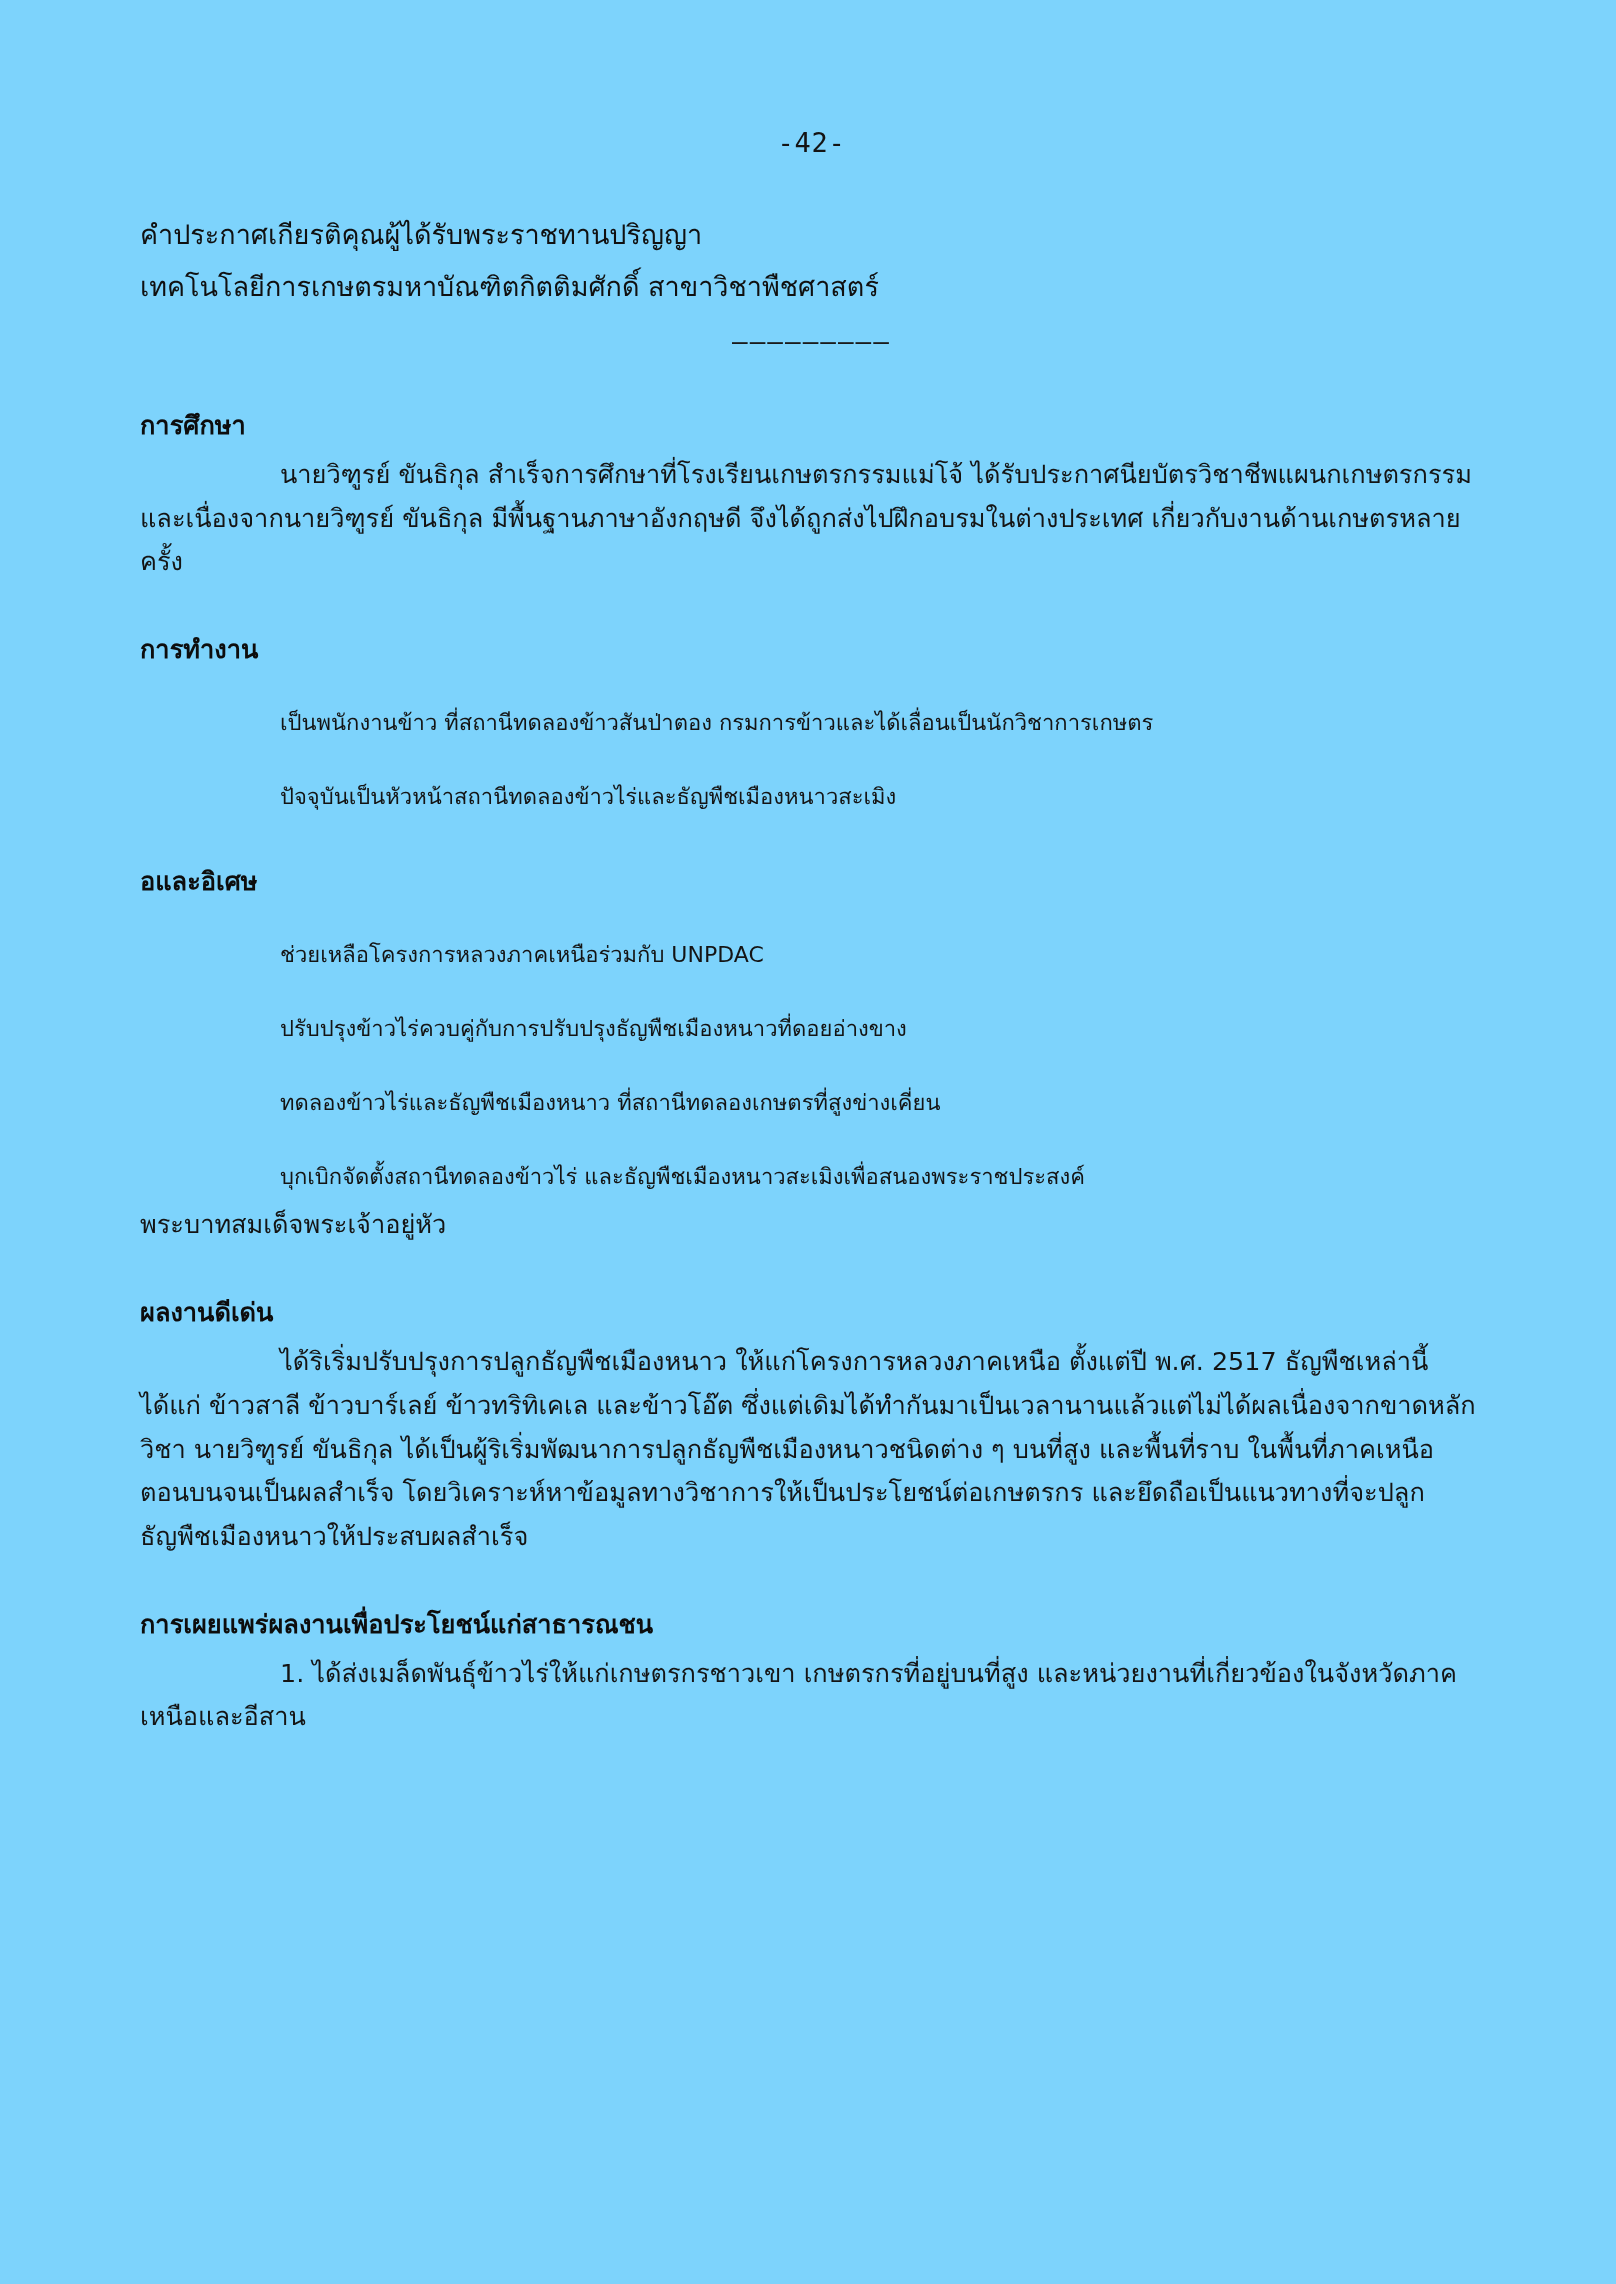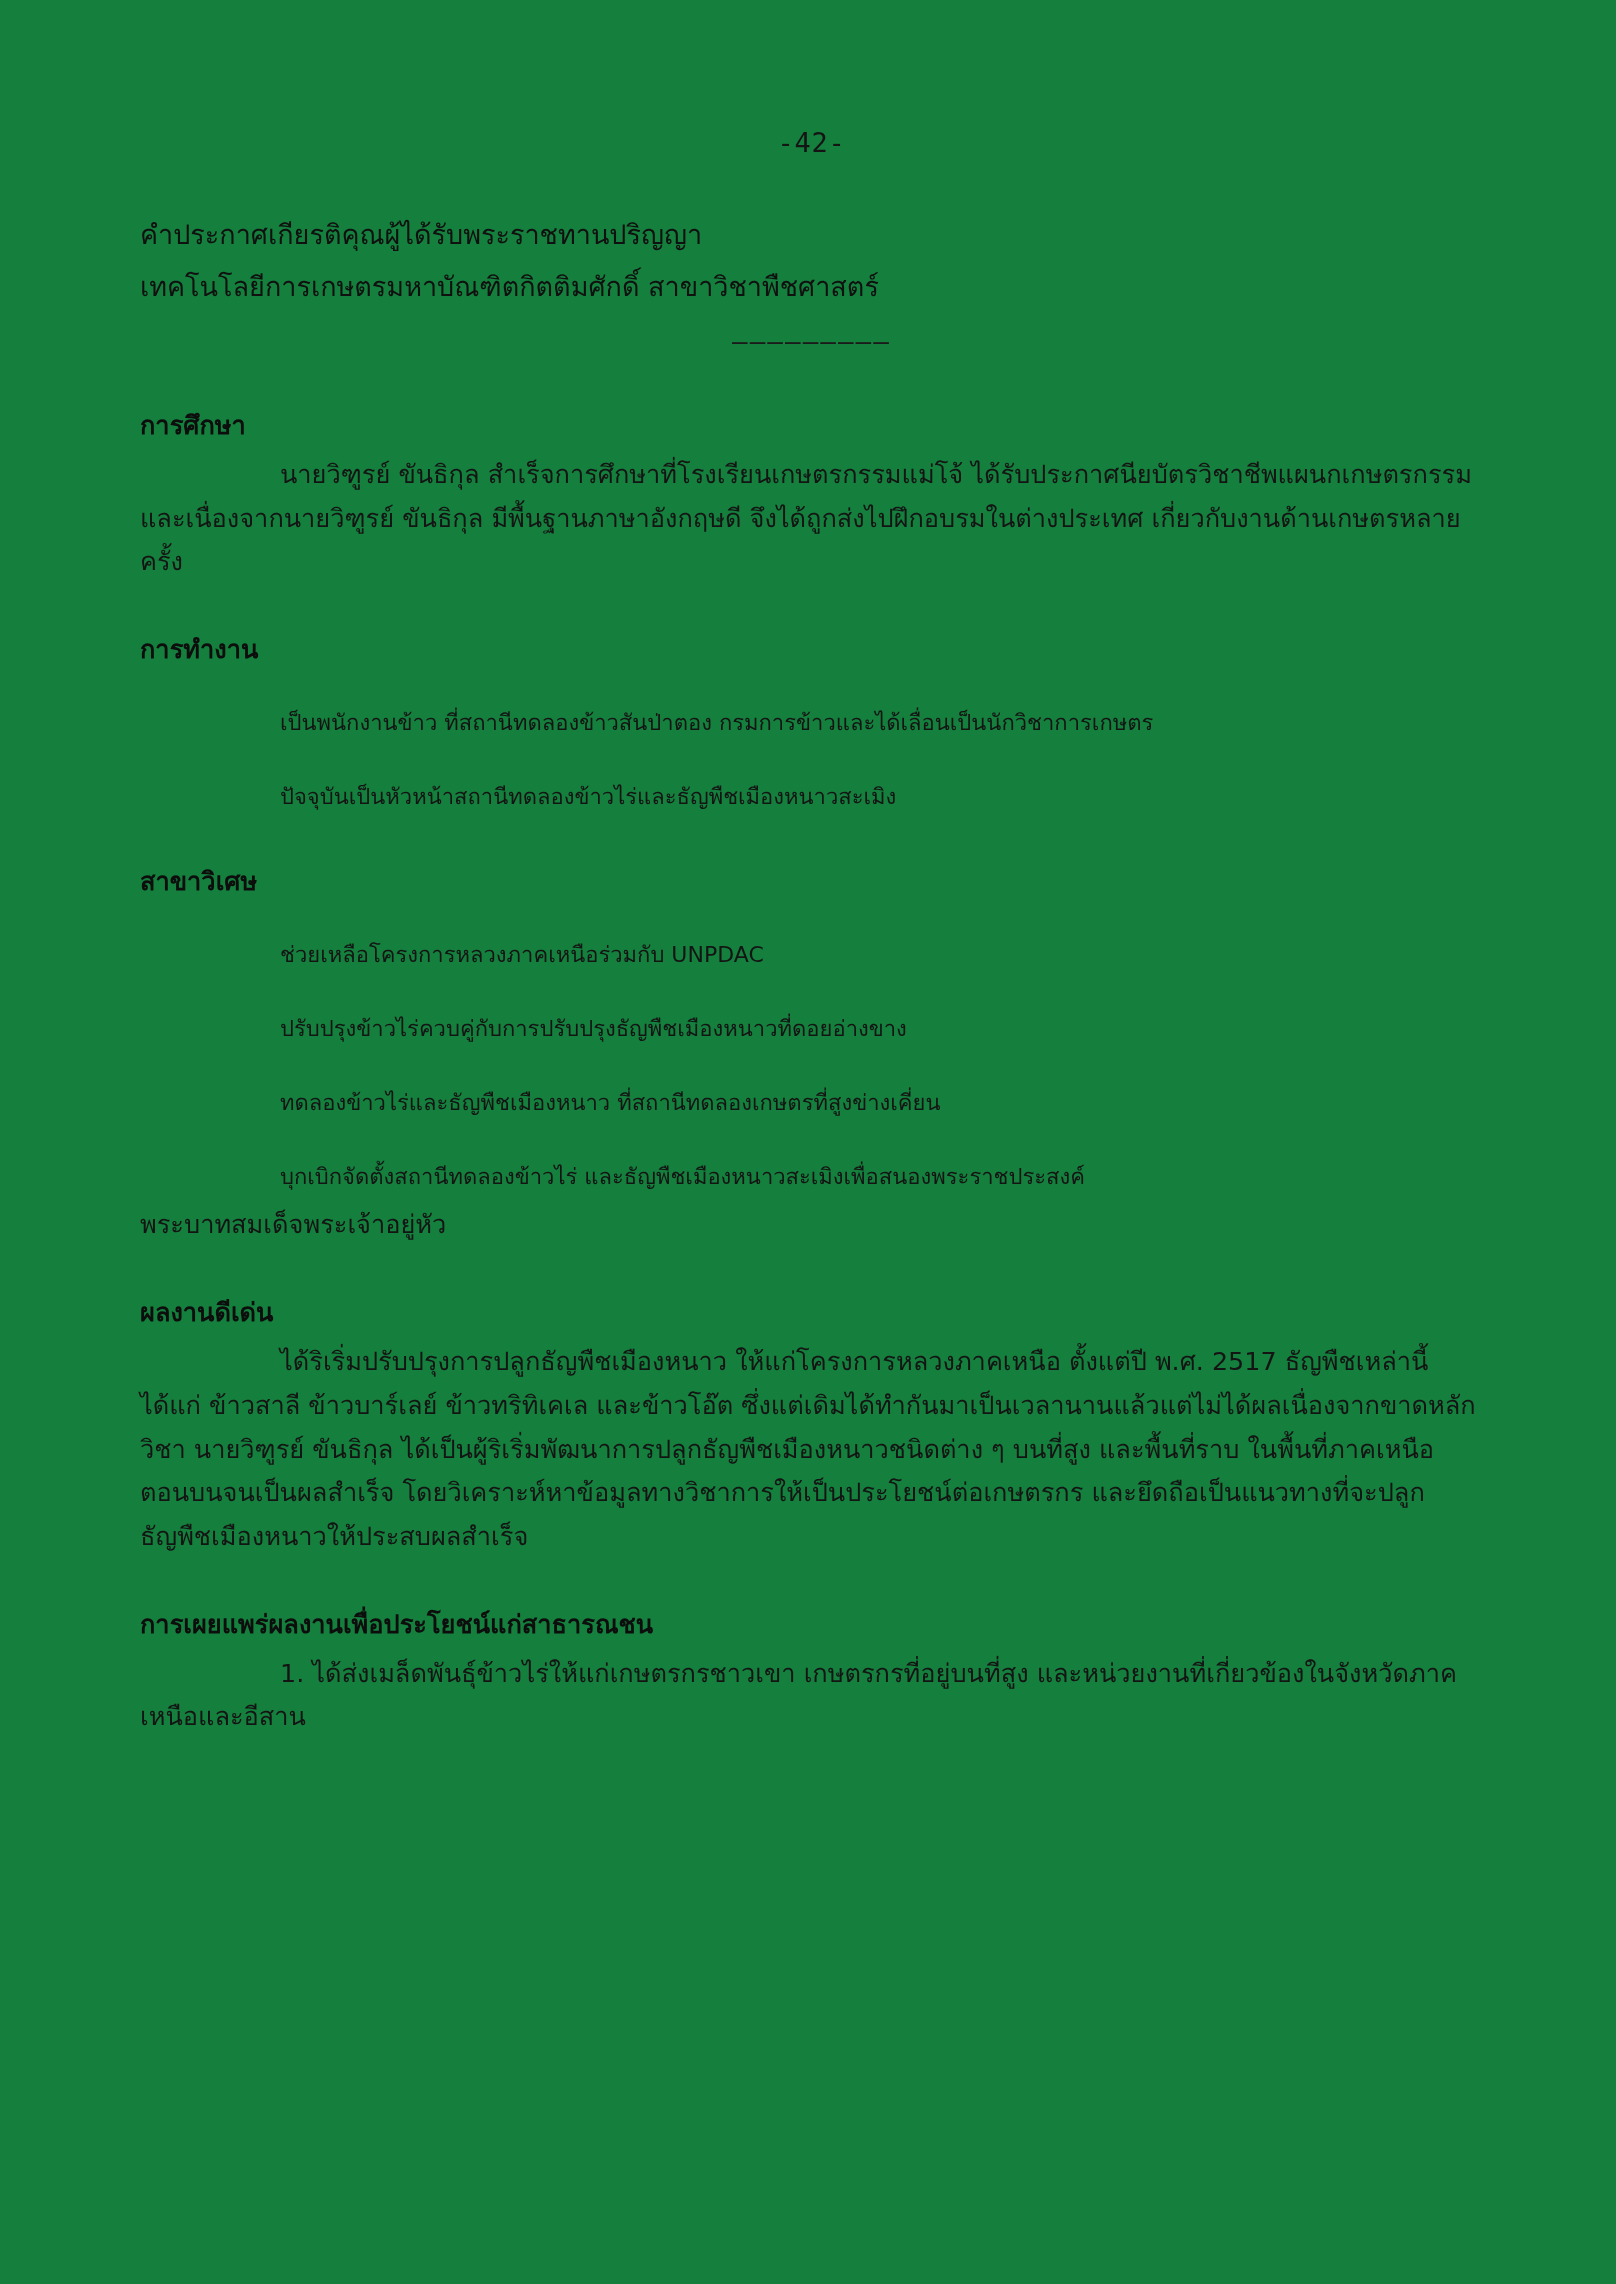--- a/index.html
+++ b/index.html
@@ -18,21 +18,21 @@
     background: #fdfdfb;
     box-sizing: border-box;
     overflow: hidden;
   }
   .sheet {
     position: absolute;
     left: 0;
     top: 0;
     width: 1617px;
     height: 2284px;
-    background: #15803d;
+    background: #7dd3fc;
   }
   .content {
     position: absolute;
     left: 140px;
     top: 127px;
     width: 1343px;
   }
   .page-number {
     text-align: center;
     font-size: 27px;
@@ -119,21 +119,21 @@
 
       <div class="section gap-md">
         <div class="section-heading">การทำงาน</div>
         <div class="list-lines">
           <span class="l">เป็นพนักงานข้าว ที่สถานีทดลองข้าวสันป่าตอง กรมการข้าวและได้เลื่อนเป็นนักวิชาการเกษตร</span>
           <span class="l">ปัจจุบันเป็นหัวหน้าสถานีทดลองข้าวไร่และธัญพืชเมืองหนาวสะเมิง</span>
         </div>
       </div>
 
       <div class="section gap-md">
-        <div class="section-heading">สาขาวิเศษ</div>
+        <div class="section-heading">อและอิเศษ</div>
         <div class="list-lines">
           <span class="l">ช่วยเหลือโครงการหลวงภาคเหนือร่วมกับ  UNPDAC</span>
           <span class="l">ปรับปรุงข้าวไร่ควบคู่กับการปรับปรุงธัญพืชเมืองหนาวที่ดอยอ่างขาง</span>
           <span class="l">ทดลองข้าวไร่และธัญพืชเมืองหนาว ที่สถานีทดลองเกษตรที่สูงข่างเคี่ยน</span>
           <span class="l">บุกเบิกจัดตั้งสถานีทดลองข้าวไร่ และธัญพืชเมืองหนาวสะเมิงเพื่อสนองพระราชประสงค์</span>
         </div>
         <p class="para tight">พระบาทสมเด็จพระเจ้าอยู่หัว</p>
       </div>
 
       <div class="section gap-md">

